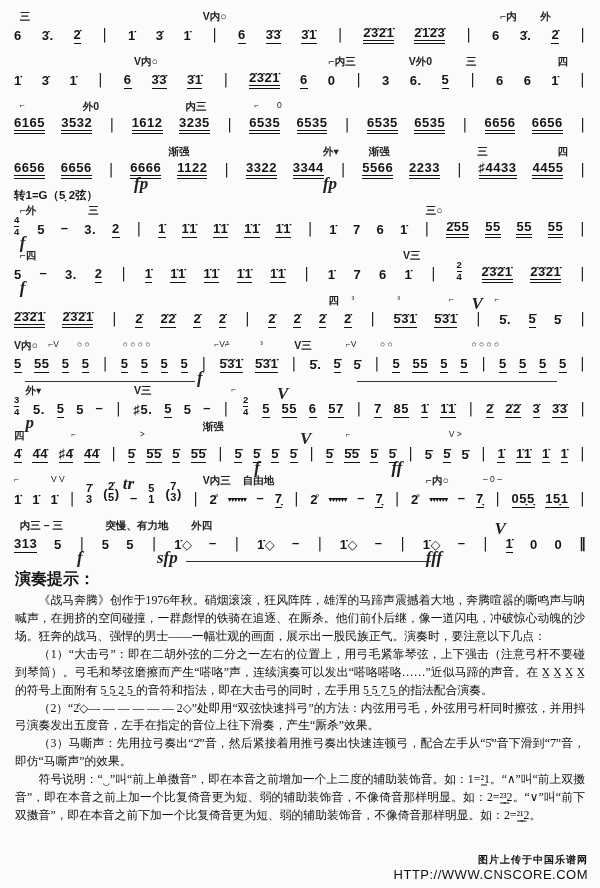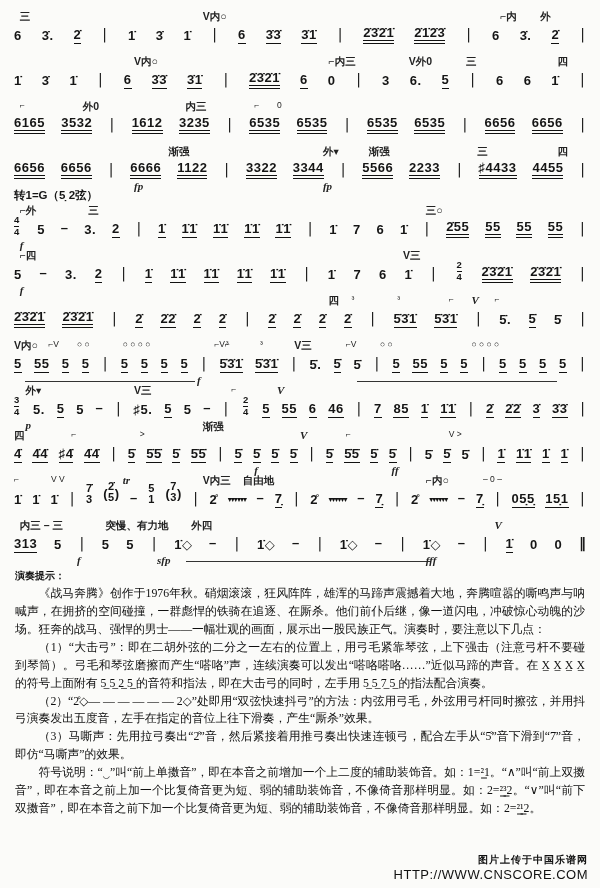--- a/index.html
+++ b/index.html
@@ -38,26 +38,26 @@
     font-family:"Liberation Sans","DejaVu Sans",sans-serif;
     font-weight:bold;font-size:9.5px;line-height:1.1;margin-right:2px;padding-bottom:1px;
   }
   .timesig .bot{border-top:1px solid #111;}
   .ann{
     position:absolute;font-size:8.5px;line-height:1;white-space:nowrap;color:#222;
     font-family:"Liberation Sans","DejaVu Sans",sans-serif;
   }
   .above{top:3px;}
   .below{bottom:-4px;}
-  .dyn{font-family:"Liberation Serif","DejaVu Serif",serif;font-style:italic;font-weight:bold;font-size:11px;}
+  .dyn{font-family:"Liberation Serif","DejaVu Serif",serif;font-style:italic;font-weight:bold;font-size:17px;}
   .cjk{font-size:10.5px;font-weight:bold;}
   .cresc{border-top:1.5px solid #333;height:0;bottom:0;}
   
   #notes-sec{padding:5px 15px 0 15px;}
-  .heading{font-weight:bold;font-size:10px;margin:2px 0 2px 0;}
+  .heading{font-weight:bold;font-size:16px;margin:2px 0 2px 0;}
   .para{
     margin:0;font-size:11.8px;line-height:1.52;text-indent:2em;text-align:justify;
     color:#101010;
   }
   
   .watermark{
     position:absolute;right:12px;bottom:6px;text-align:right;
     font-family:"Liberation Sans","DejaVu Sans",sans-serif;color:#111;
   }
   .wm1{font-weight:bold;font-size:10px;letter-spacing:1px;}
@@ -336,21 +336,21 @@
           <span class="note">5</span>
           <span class="note dash">–</span>
           <span class="bar">|</span>
           <span class="timesig" style="margin: 0px 2px;">
             <span class="top">2</span>
             <span class="bot">4</span>
           </span>
           <span class="note u1">5</span>
           <span class="note u1">55</span>
           <span class="note u1">6</span>
-          <span class="note u1">46</span>
+          <span class="note u1">57</span>
           <span class="bar">|</span>
           <span class="note u1">7</span>
           <span class="note u1">85</span>
           <span class="note u1">1̇</span>
           <span class="note u1">1̇1̇</span>
           <span class="bar">|</span>
           <span class="note u1">2̇</span>
           <span class="note u1">2̇2̇</span>
           <span class="note u1">3̇</span>
           <span class="note u1">3̇3̇</span>

